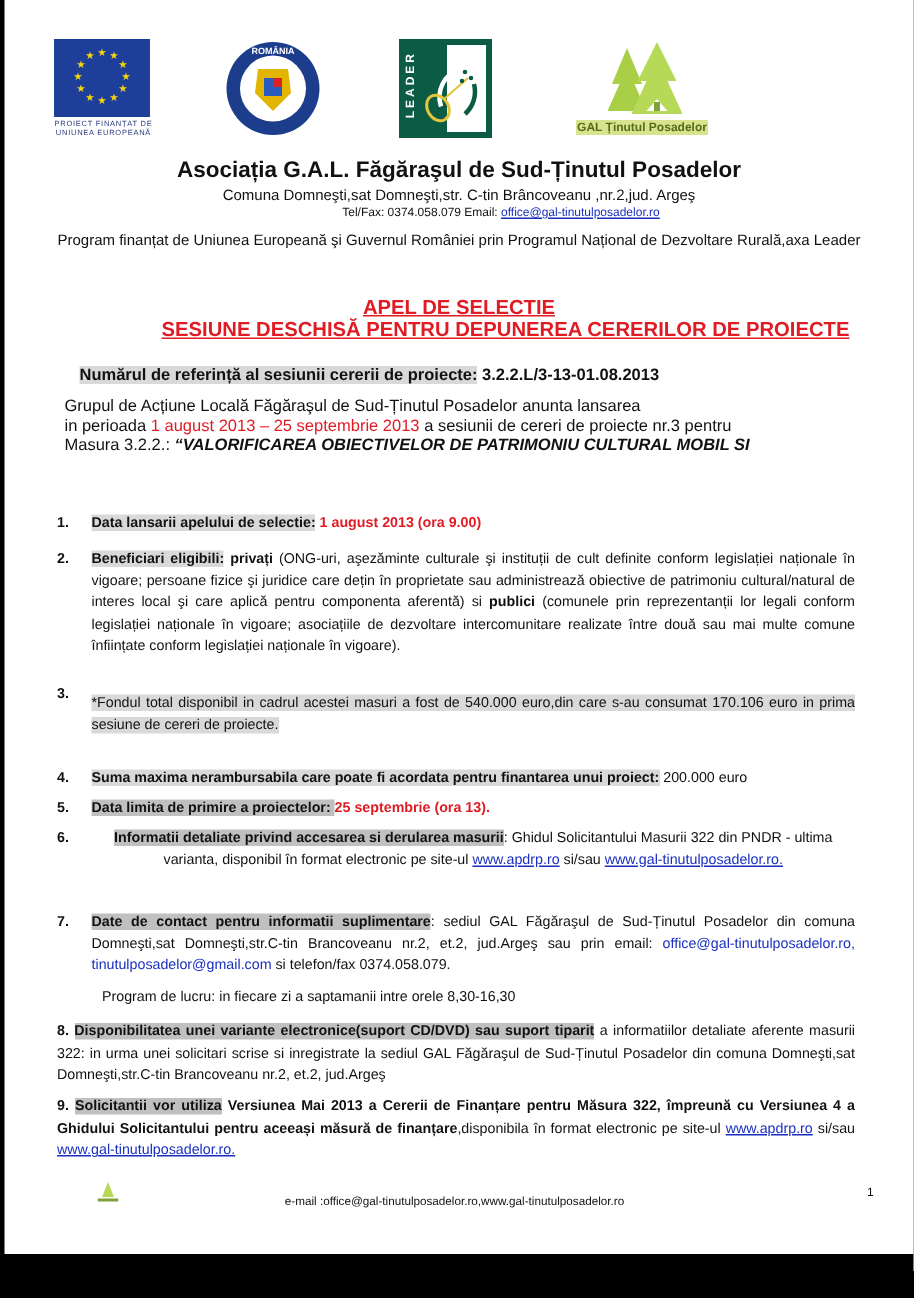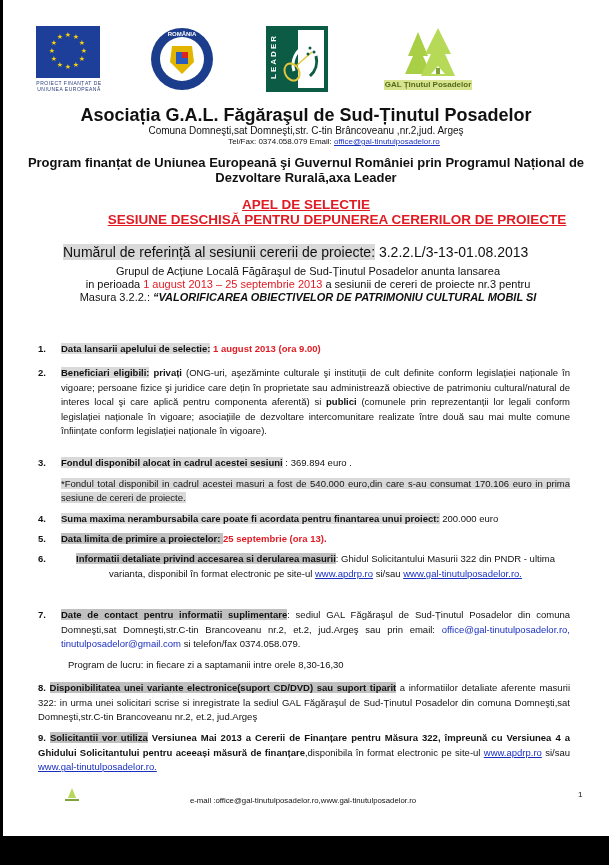--- a/index.html
+++ b/index.html
@@ -15,38 +15,38 @@
   .eu { left: 33px; top: 2px; width: 64px; height: 52px; background: #1d3f9a; }
   .eu-cap { position: absolute; left: 31px; top: 56px; width: 70px; font-size: 5px; letter-spacing: 0.5px; color: #2a3b7a; text-align: center; line-height: 6px; }
   .ro { left: 147px; top: 2px; width: 64px; height: 66px; }
   .leader { left: 263px; top: 2px; width: 62px; height: 66px; background: #0c5b45; }
   .leader .white { position: absolute; right: 4px; top: 4px; width: 26px; height: 58px; background: #fff; }
   .leader .txt { position: absolute; left: 3px; top: 8px; width: 10px; font-size: 8px; color: #fff; font-weight: bold; writing-mode: vertical-rl; transform: rotate(180deg); letter-spacing: 2px; }
   .gal { left: 380px; top: 2px; width: 90px; height: 66px; }
   .gal-name { position: absolute; left: 381px; top: 56px; width: 88px; height: 10px; background: #d7e48d; font-size: 8px; font-weight: bold; color: #556b1b; text-align: center; line-height: 10px; }
 
   .hdr { position: absolute; left: 0; width: 606px; text-align: center; }
-  .org-title { top: 105px; font-size: 18px; font-weight: bold; }
+  .org-title { top: 105px; font-size: 15px; font-weight: bold; }
   .org-addr { top: 125px; font-size: 10px; }
   .org-tel { top: 137px; font-size: 8px; padding-left: 28px; }
   .org-tel a { color: #1a2fc0; text-decoration: underline; }
-  .program { top: 155px; font-size: 13px; font-weight: bold; }
+  .program { top: 155px; font-size: 10px; }
 
   .apel { position: absolute; left: 0; width: 606px; text-align: center; color: #e01b24; font-weight: bold; text-decoration: underline; font-size: 13.5px; }
   .apel1 { top: 197px; }
   .apel2 { top: 212px; padding-left: 31px; }
 
-  .ref { position: absolute; left: 60px; top: 244px; font-size: 14px; font-weight: normal; }
+  .ref { position: absolute; left: 50px; top: 244px; font-size: 11px; font-weight: bold; }
   .hl { background: #d9d9d9; }
   .hl2 { background: #c0c0c0; }
   .red { color: #e01b24; }
   .link { color: #1a2fc0; text-decoration: underline; }
   .blue { color: #1a2fc0; }
 
-  .intro { position: absolute; left: 40px; width: 530px; text-align: center; font-size: 11px; line-height: 13px; }
+  .intro { position: absolute; left: 40px; width: 530px; font-size: 11px; line-height: 13px; }
   .intro1 { top: 265px; }
   .intro2 { top: 278px; }
   .intro3 { top: 291px; font-weight: normal; }
   .intro4 { top: 304px; }
 
   .item { position: absolute; left: 35px; width: 532px; font-size: 9.5px; line-height: 14.6px; }
   .num { position: absolute; left: 0; font-weight: bold; }
   .body { margin-left: 23px; text-align: justify; }
   .bold { font-weight: bold; }
 
@@ -146,21 +146,20 @@
     <div class="body"><span class="hl bold">Data lansarii apelului de selectie:</span><span class="red bold"> 1 august 2013 (ora 9.00)</span></div>
   </div>
 
   <div class="item" style="top:366px">
     <span class="num">2.</span>
     <div class="body"><span class="hl bold">Beneficiari eligibili:</span><span class="bold"> privați</span><span> (ONG-uri, aşezăminte culturale şi instituții de cult definite conform legislației naționale în vigoare; persoane fizice şi juridice care dețin în proprietate sau administrează obiective de patrimoniu cultural/natural de interes local şi care aplică pentru componenta aferentă) si </span><span class="bold">publici</span><span> (comunele prin reprezentanții lor legali conform legislației naționale în vigoare; asociațiile de dezvoltare intercomunitare realizate între două sau mai multe comune înființate conform legislației naționale în vigoare).</span></div>
   </div>
 
   <div class="item" style="top:456px">
     <span class="num">3.</span>
-    <div class="body"><span class="hl bold">Fondul disponibil alocat in cadrul acestei sesiuni</span><span> : 369.894 euro .</span></div>
     <div class="body" style="margin-top:6px"><span class="hl">*Fondul total disponibil in cadrul acestei masuri a fost de 540.000 euro,din care s-au consumat 170.106 euro in prima sesiune de cereri de proiecte.</span></div>
   </div>
 
   <div class="item" style="top:512px">
     <span class="num">4.</span>
     <div class="body"><span class="hl bold">Suma maxima nerambursabila care poate fi acordata pentru finantarea unui  proiect:</span><span> 200.000 euro</span></div>
   </div>
 
   <div class="item" style="top:532px">
     <span class="num">5.</span>

